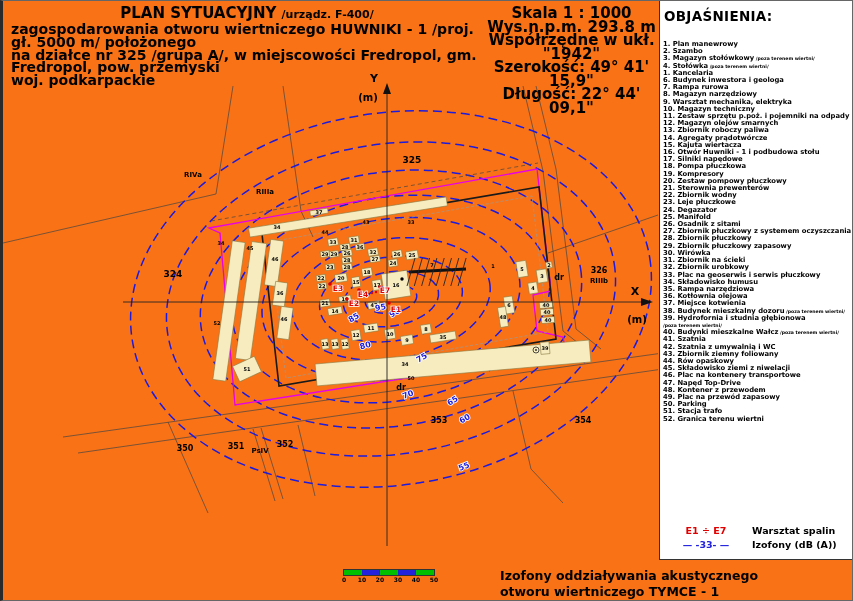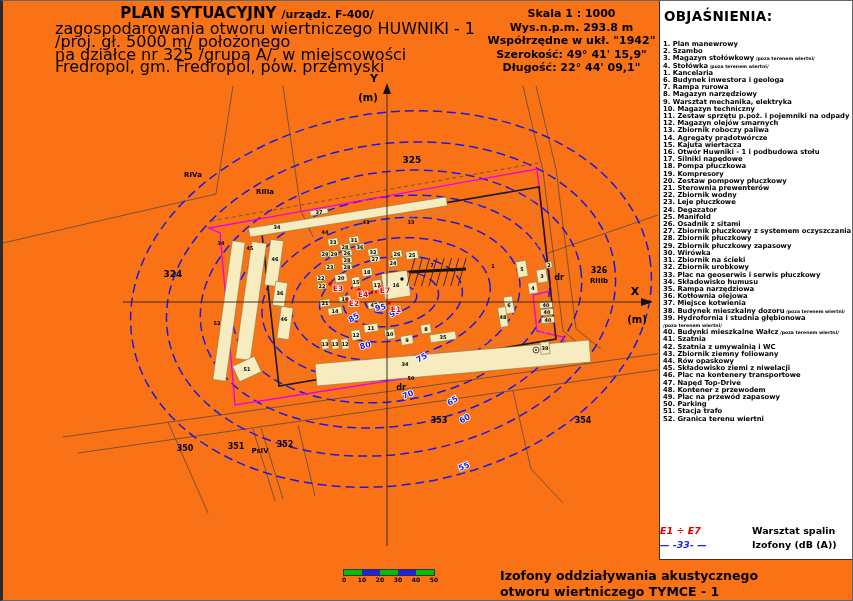--- a/index.html
+++ b/index.html
@@ -2,49 +2,50 @@
 <html><head>
 <meta charset="utf-8">
 <style>
   html,body{margin:0;padding:0;background:#e8e8e8;}
   .container{position:relative;width:853px;height:601px;background:#f97316;box-sizing:border-box;
     border-left:3px solid #2a2a2a;border-top:1px solid #666;border-right:1px solid #666;border-bottom:1px solid #666;
     font-family:"DejaVu Sans",sans-serif;overflow:hidden;color:#000;}
   .title-block{position:absolute;left:8px;top:4px;width:472px;}
   .t1{font-size:15px;font-weight:bold;text-align:center;line-height:17px;}
   .t1 .suffix{font-size:11px;}
-  .sub{font-size:16px;font-weight:normal;line-height:12.8px;margin-left:44px;}
-  .info{position:absolute;left:482px;top:6px;width:173px;text-align:center;font-weight:bold;font-size:11px;line-height:13.5px;}
+  .sub{font-size:14px;font-weight:bold;line-height:12.8px;}
+  .info{position:absolute;left:482px;top:6px;width:173px;text-align:center;font-weight:bold;font-size:15px;line-height:13.5px;}
   .panel{position:absolute;left:656px;top:0;width:196px;height:558px;border-left:1px solid #333;border-bottom:1px solid #333;background:#fff;overflow:hidden;}
   .panel h2{margin:7px 0 0 4px;font-size:13.5px;font-weight:bold;letter-spacing:.3px;}
   .list{margin:17px 0 0 3px;font-size:6.8px;font-weight:bold;line-height:7.2px;white-space:nowrap;}
   .li .note{font-size:4.6px;}
   .li .noteblock{display:block;font-size:4.6px;}
   .flegend{position:absolute;left:0;top:524px;width:100%;font-weight:bold;font-size:9.5px;}
   .flegend .row{display:flex;margin-bottom:3px;}
-  .sym{width:92px;text-align:left;font-style:italic;}
+  .sym{width:92px;text-align:center;}
   .sym.red{color:#e00000;}
   .sym.blue{color:#2222dd;}
   .caption-block{position:absolute;left:497px;top:567px;font-size:12.5px;font-weight:bold;line-height:15.5px;}
   .scalebar{position:absolute;left:341px;top:569px;}
   .bar{display:flex;height:5px;outline:1px solid #333;}
   .seg{width:18px;height:5px;}
   .ticks{position:relative;height:8px;font-size:6px;font-weight:bold;margin-top:1px;}
   .tick{position:absolute;top:0;transform:translateX(-50%);}
   #map-svg{position:absolute;left:0;top:58px;}
 </style>
 </head>
 <body>
 
 <div class="container">
 
   <div class="title-block">
     <div class="t1"><span>PLAN SYTUACYJNY</span> <span class="suffix">/urządz. F-400/</span></div>
     <div class="sub">zagospodarowania otworu wiertniczego HUWNIKI - 1 /proj. gł. 5000 m/ położonego</div>
     <div class="sub">na działce nr 325 /grupa A/, w miejscowości Fredropol, gm. Fredropol, pow. przemyski</div>
+    <div class="sub">woj. podkarpackie</div>
   </div>
 
   <div class="info">
       <div>Skala 1 : 1000</div>
       <div>Wys.n.p.m. 293.8 m</div>
       <div>Współrzędne w ukł. "1942"</div>
       <div>Szerokość: 49° 41' 15,9"</div>
       <div>Długość: 22° 44' 09,1"</div>
     </div>
 

